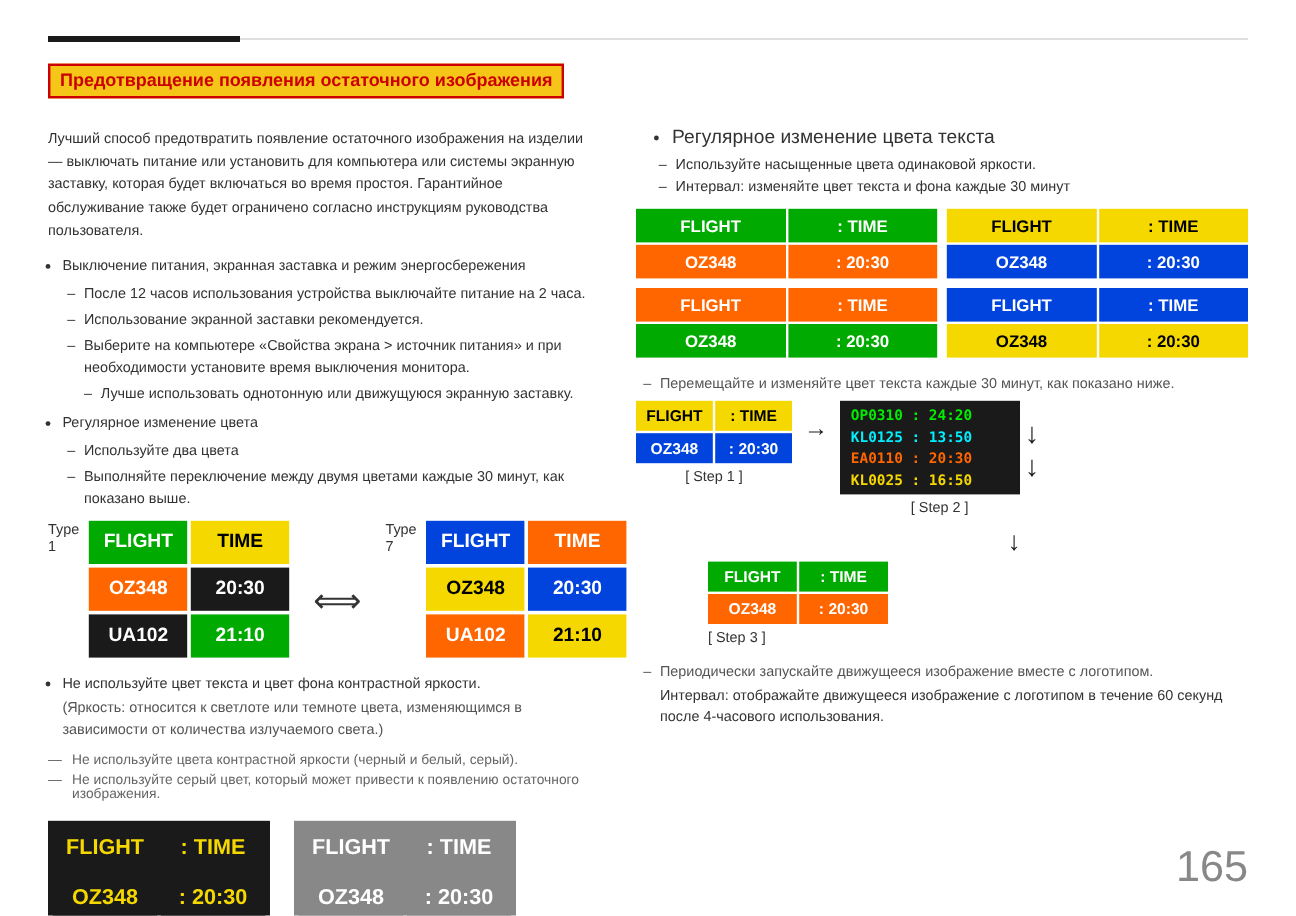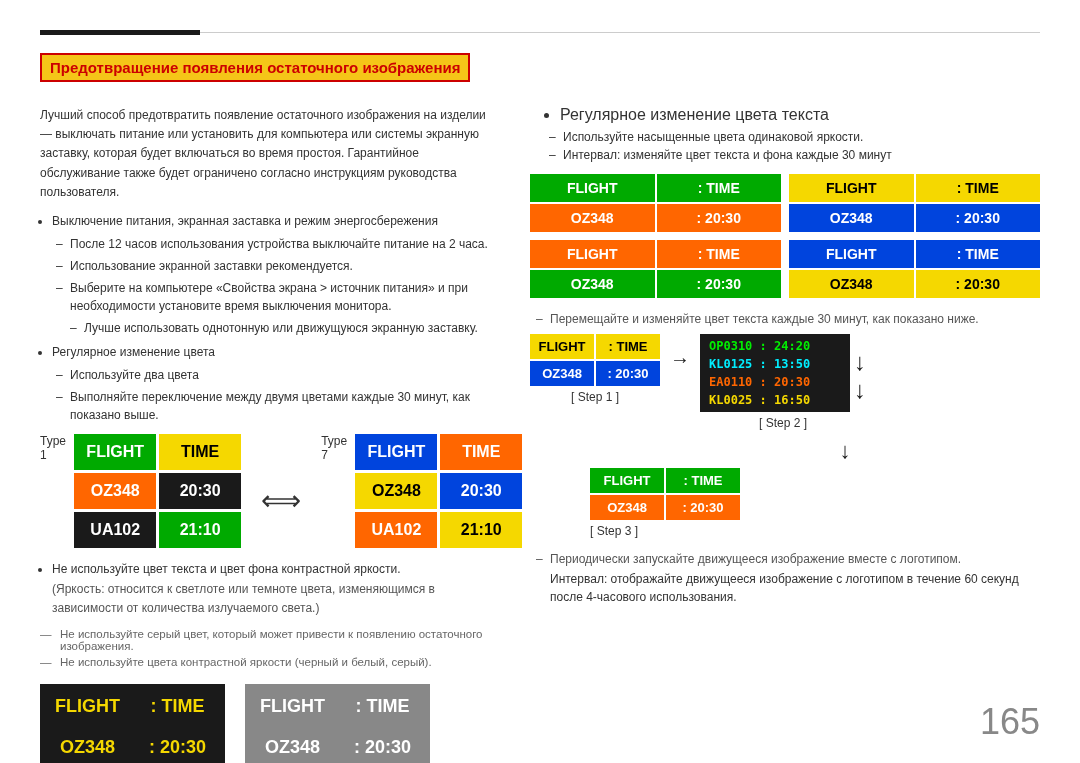--- a/index.html
+++ b/index.html
@@ -328,22 +328,22 @@
         </div>
       </div>
 
       <ul class="bullet-list">
         <li>
           <span>Не используйте цвет текста и цвет фона контрастной яркости.</span><br>
           <span style="font-size:12px; color:#555;">(Яркость: относится к светлоте или темноте цвета, изменяющимся в зависимости от количества излучаемого света.)</span>
         </li>
       </ul>
 
+      <div class="dash-item" style="font-size:11.5px;color:#666;margin-top:3px;">Не используйте цвета контрастной яркости (черный и белый, серый).</div>
       <div class="dash-item" style="font-size:11.5px;color:#666;">Не используйте серый цвет, который может привести к появлению остаточного изображения.</div>
-      <div class="dash-item" style="font-size:11.5px;color:#666;margin-top:3px;">Не используйте цвета контрастной яркости (черный и белый, серый).</div>
 
       <div class="bottom-boards" style="margin-top:16px;">
 
         <div style="background:#1a1a1a; padding:4px; width:185px;">
           <div style="display:flex;gap:3px;margin-bottom:3px;">
             <div style="background:#1a1a1a;color:#f5d800;font-weight:bold;font-size:18px;display:flex;align-items:center;justify-content:center;flex:1;height:38px;">FLIGHT</div>
             <div style="background:#1a1a1a;color:#f5d800;font-weight:bold;font-size:18px;display:flex;align-items:center;justify-content:center;flex:1;height:38px;"> : TIME</div>
           </div>
           <div style="display:flex;gap:3px;">
             <div style="background:#1a1a1a;color:#f5d800;font-weight:bold;font-size:18px;display:flex;align-items:center;justify-content:center;flex:1;height:38px;">OZ348</div>

